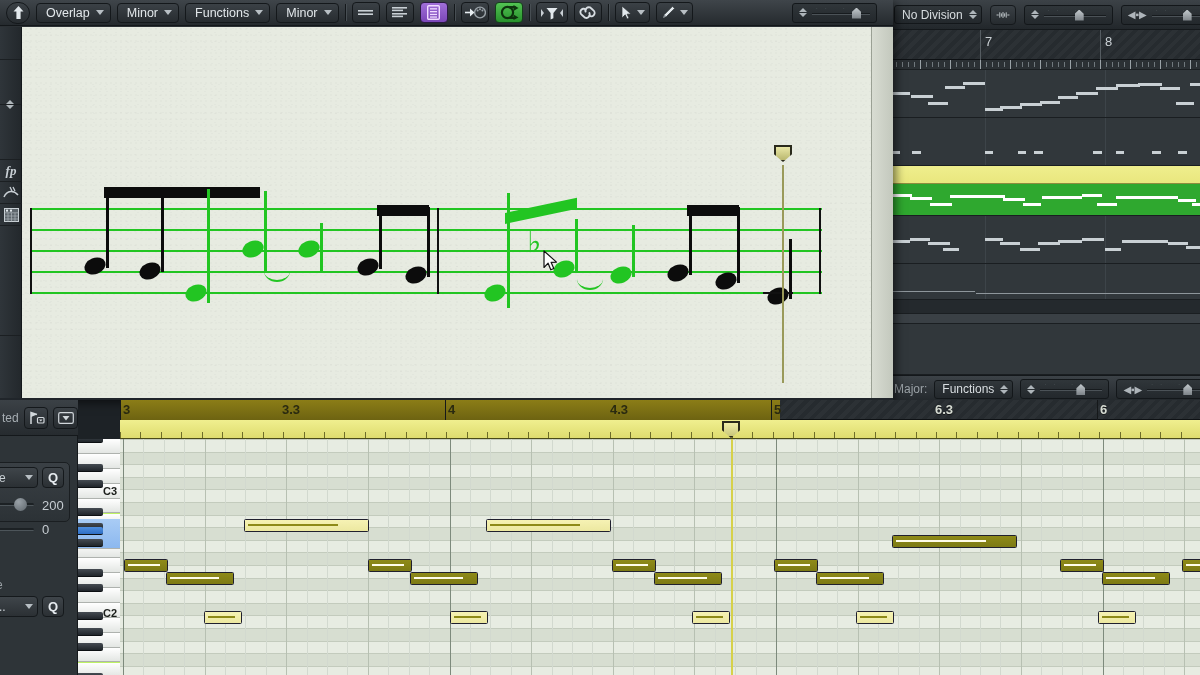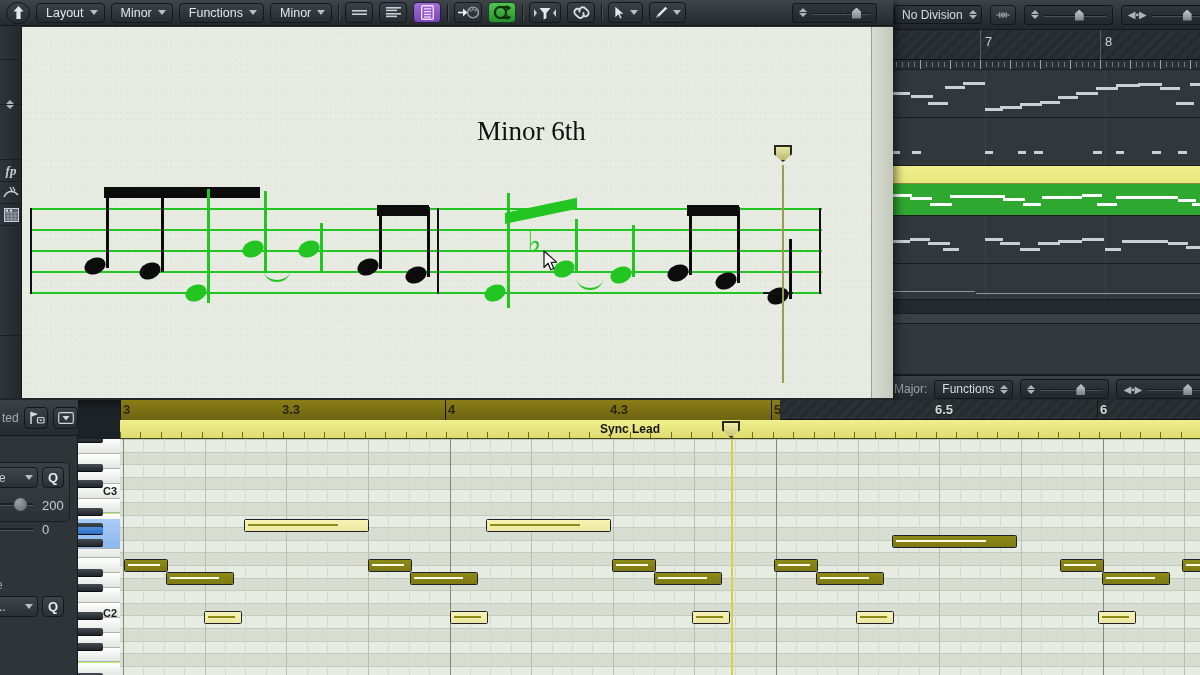--- a/index.html
+++ b/index.html
@@ -496,21 +496,21 @@
   <div class="score-win">
 
     <div class="score-toolbar">
       <div class="icon-btn" style="width:24px;height:22px;border-radius:11px;">
         <svg width="11" height="13" viewBox="0 0 11 13">
           <path d="M5.5 0 L10.5 5.5 H7.6 V13 H3.4 V5.5 H0.5 Z" fill="#e3e9ed"></path>
         </svg>
       </div>
 
       <div class="menu-btn">
-        <span>Layout</span>
+        <span>Overlap</span>
         <span class="cv"></span>
       </div>
       <div class="menu-btn">
         <span>Minor</span>
         <span class="cv"></span>
       </div>
       <div class="menu-btn">
         <span>Functions</span>
         <span class="cv"></span>
       </div>
@@ -643,21 +643,20 @@
           </g>
           <rect x="2" y="1.6" width="2" height="2" fill="#e2e8ec"></rect>
           <rect x="6" y="1.6" width="2" height="2" fill="#e2e8ec"></rect>
         </svg>
       </div>
       <div style="height:110px;border-bottom:1px solid #1b1f22;"></div>
     </div>
 
     <div class="score-paper">
 
-      <div class="label-txt" style="left:455px;top:89px;">Minor 6th</div>
 
       <div class="staff-line" style="left:8px;top:181px;width:792px;"></div>
       <div class="staff-line" style="left:8px;top:202px;width:792px;"></div>
       <div class="staff-line" style="left:8px;top:223px;width:792px;"></div>
       <div class="staff-line" style="left:8px;top:244px;width:792px;"></div>
       <div class="staff-line" style="left:8px;top:265px;width:792px;"></div>
 
       <div class="barline" style="left:8px;top:181px;height:86px;"></div>
       <div class="barline" style="left:415px;top:181px;height:86px;"></div>
       <div class="barline" style="left:797px;top:181px;height:86px;"></div>
@@ -808,27 +807,26 @@
     <div class="pr-ruler" id="prRuler">
         <div class="cyc" style="left: 0px; width: 660px;"></div>
         <div class="bl" style="left: 0px;"></div>
         <div class="num dark" style="left: 3px;">3</div>
         <div class="num dark" style="left: 162px;">3.3</div>
         <div class="bl" style="left: 325px;"></div>
         <div class="num dark" style="left: 328px;">4</div>
         <div class="num dark" style="left: 490px;">4.3</div>
         <div class="bl" style="left: 651px;"></div>
         <div class="num dark" style="left: 654px;">5</div>
-        <div class="num" style="left: 815px;">6.5</div>
+        <div class="num" style="left: 815px;">6.3</div>
         <div class="bl" style="left: 977px;"></div>
         <div class="num" style="left: 980px;">6</div>
       </div>
 
     <div class="pr-regionbar" id="prRegionBar">
-      <div class="nm" style="left:0;width:1020px;">Sync Lead</div>
     <div class="tk" style="left: 0px;"></div>
         <div class="tk" style="left: 20px;"></div>
         <div class="tk" style="left: 41px;"></div>
         <div class="tk" style="left: 61px;"></div>
         <div class="tk" style="left: 82px;"></div>
         <div class="tk" style="left: 102px;"></div>
         <div class="tk" style="left: 122px;"></div>
         <div class="tk" style="left: 143px;"></div>
         <div class="tk" style="left: 163px;"></div>
         <div class="tk" style="left: 184px;"></div>

